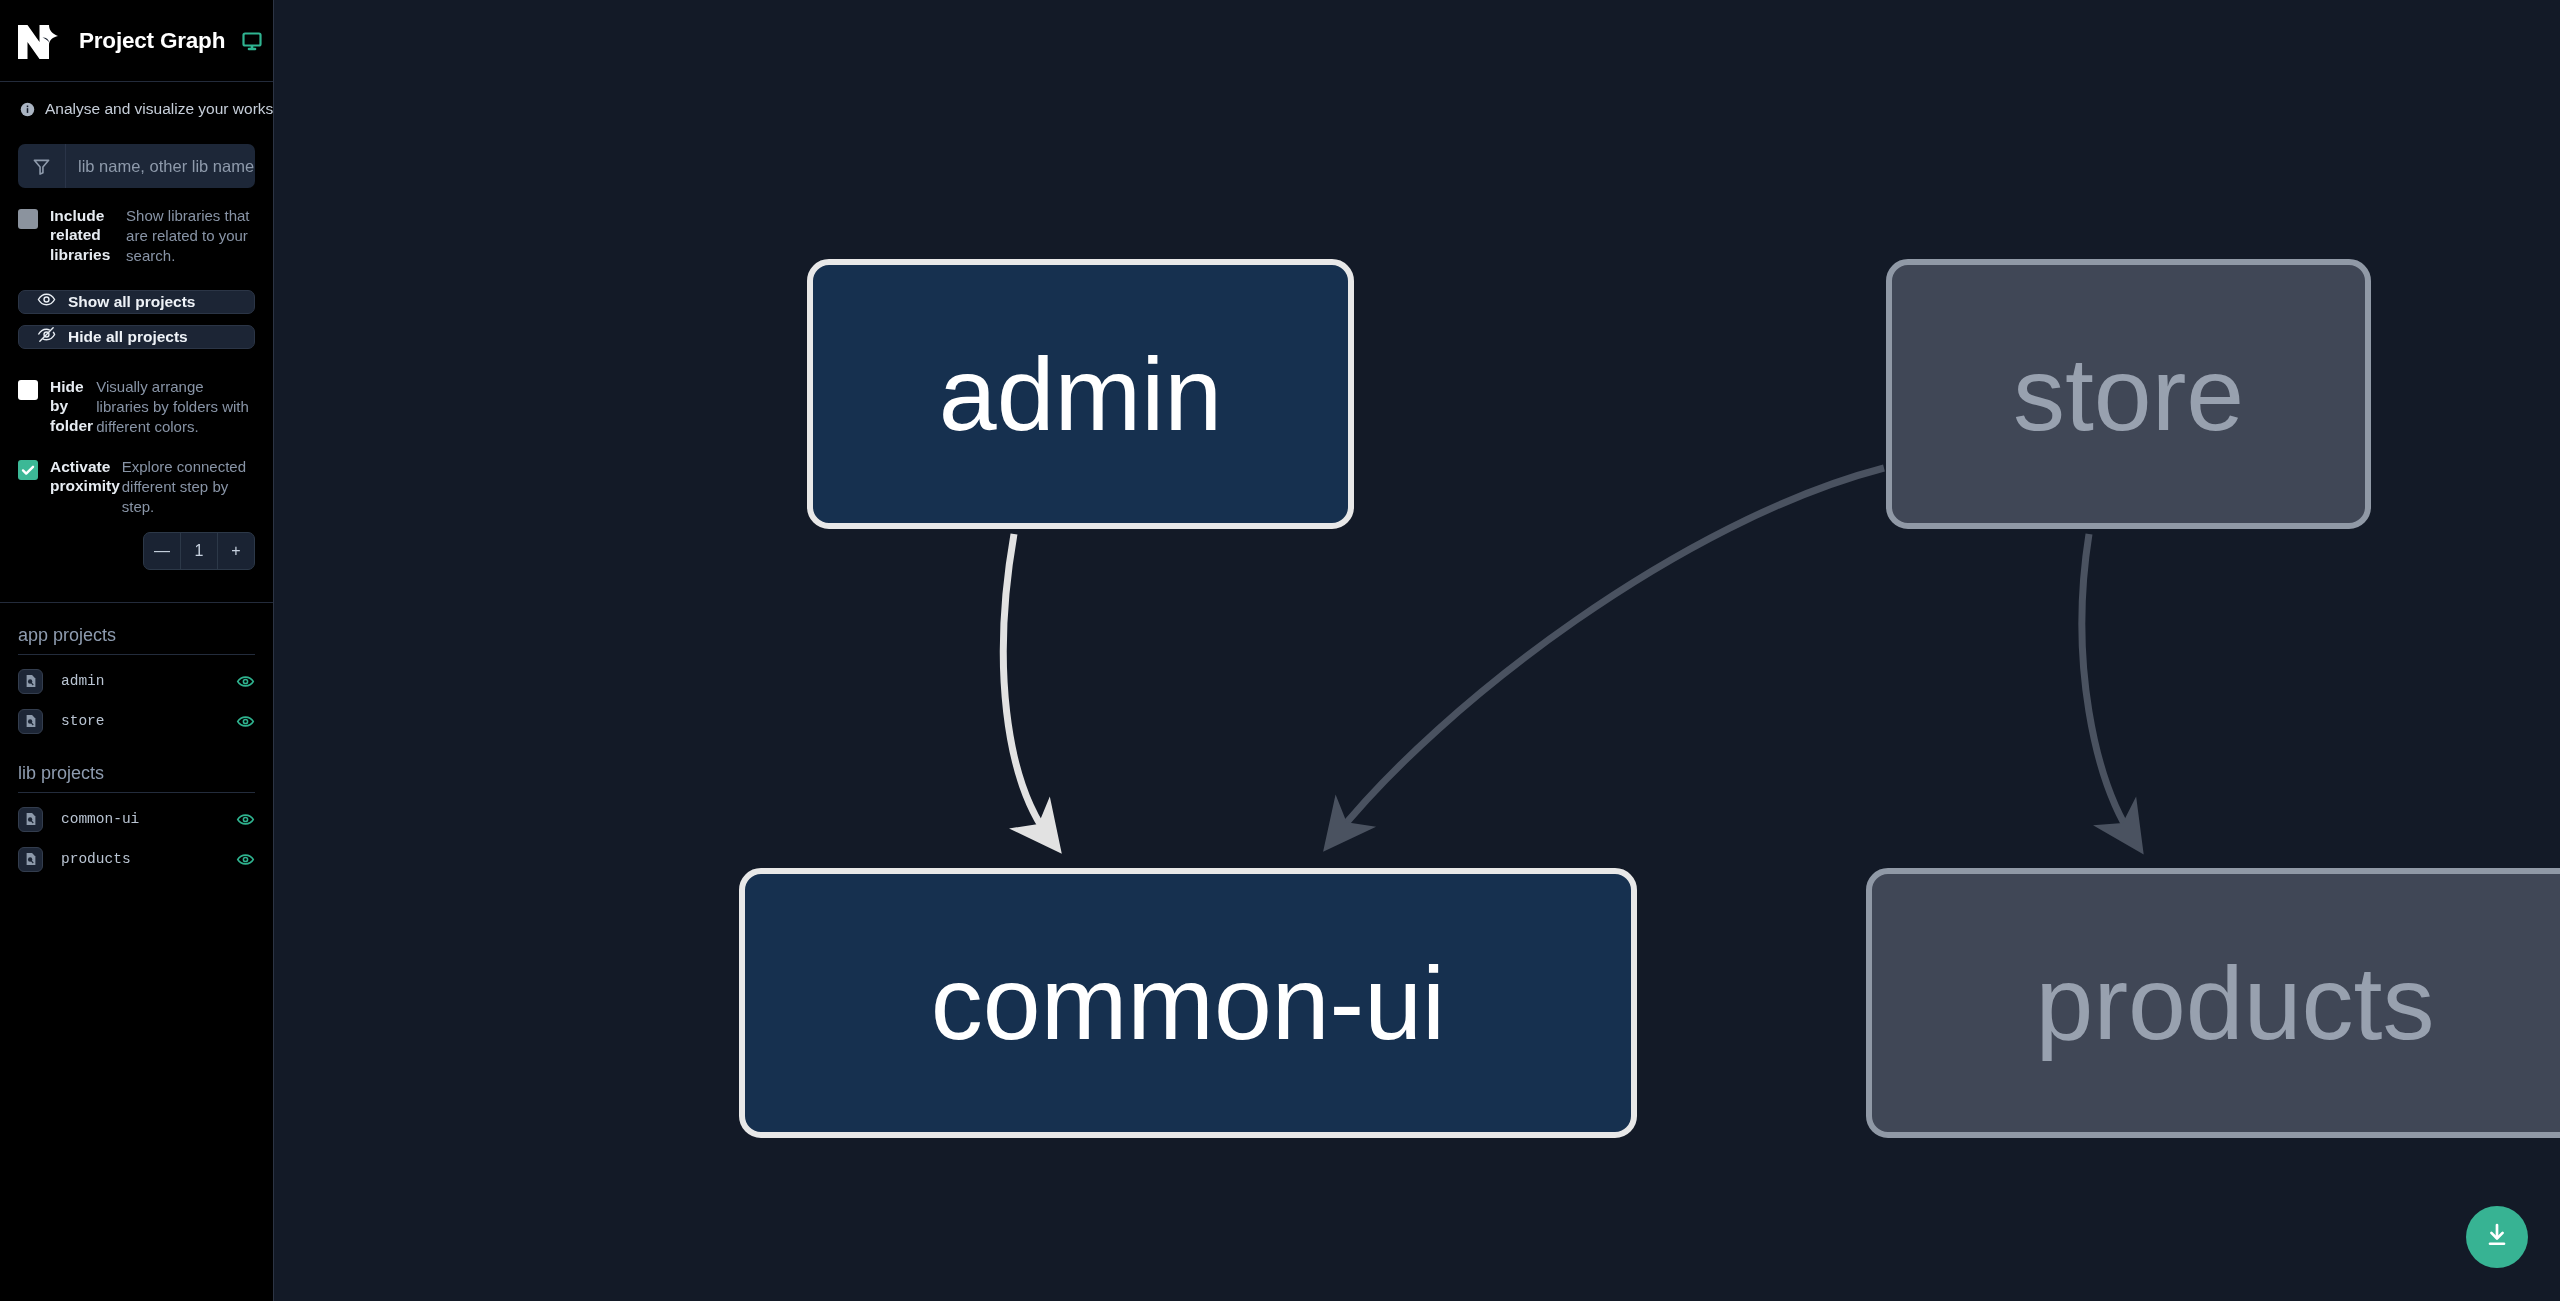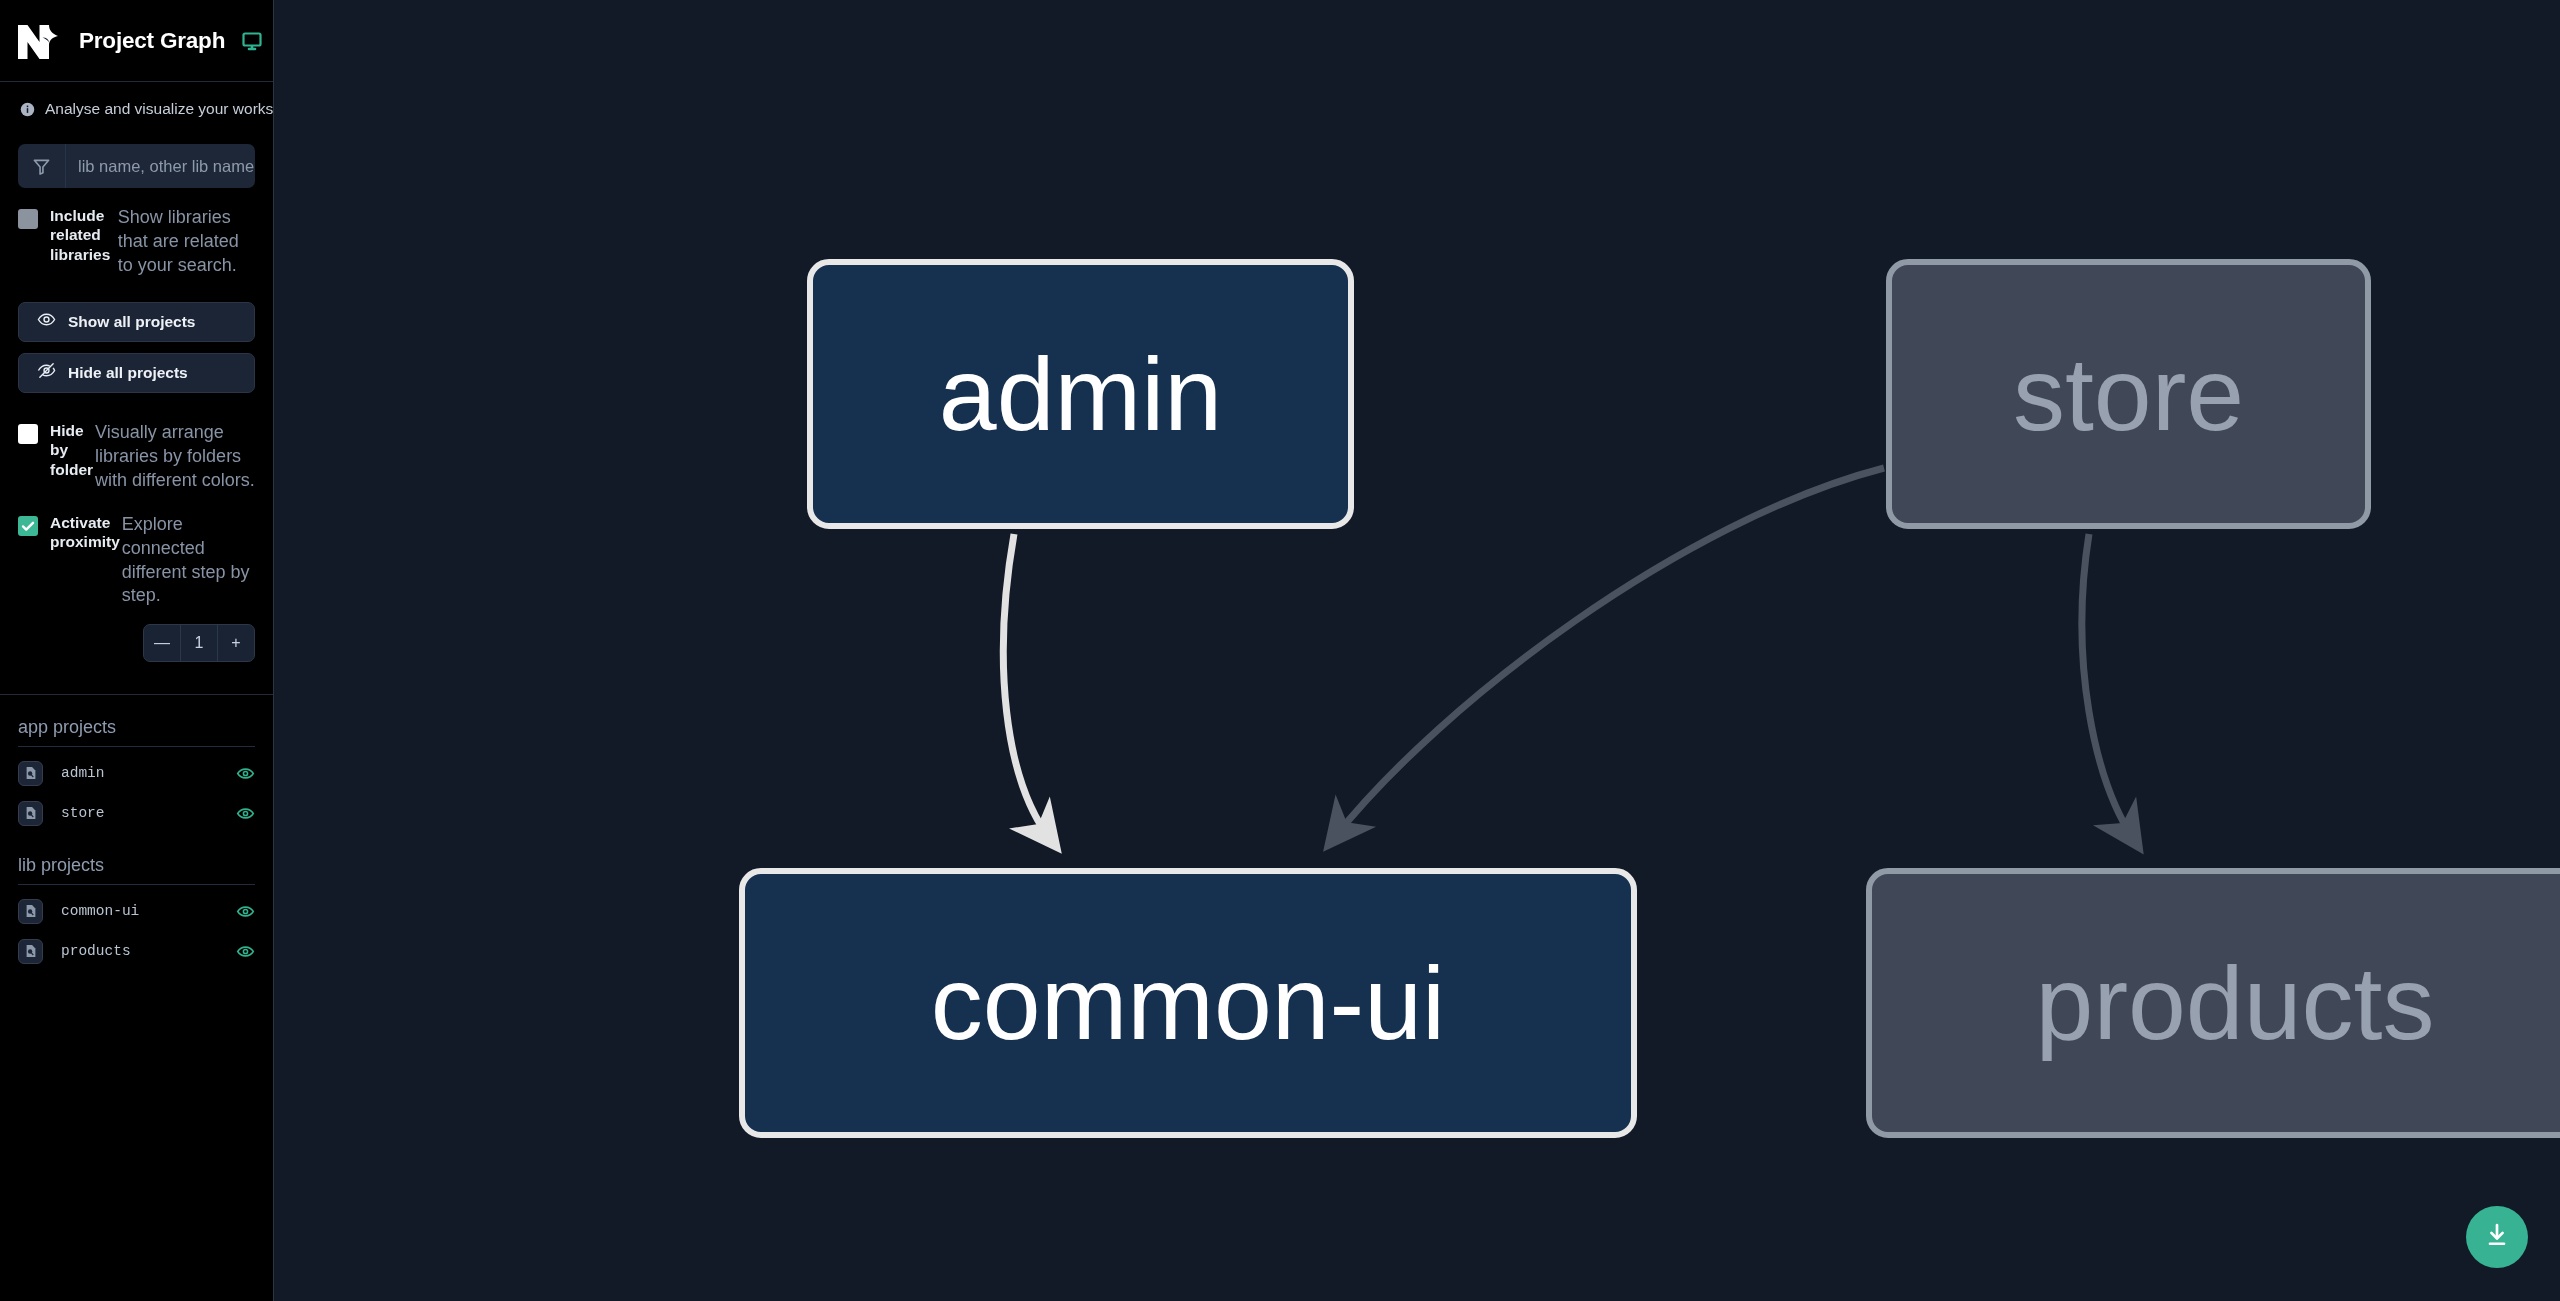--- a/index.html
+++ b/index.html
@@ -74,24 +74,24 @@
     width: 20px; height: 20px; border-radius: 3px;
     flex: 0 0 20px; margin-top: 3px;
     position: relative;
   }
   .cb.gray { background: #8b939e; }
   .cb.empty { background: #ffffff; }
   .cb.green { background: #3cb896; }
   .cb.green svg { position: absolute; top: 2px; left: 2px; }
   .opt-texts { display: flex; gap: 2px; }
   .opt-title { color: #e7ecf2; font-size: 15.5px; font-weight: bold; line-height: 1.25; }
-  .opt-desc { color: #8894a6; font-size: 18px; line-height: 1.33; max-width: 200px; }
+  .opt-desc { color: #8894a6; font-size: 15px; line-height: 1.33; max-width: 200px; }
 
   .btn {
-    margin: 0 18px; height: 40px;
+    margin: 0 18px; height: 24px;
     background: #1b2troupe; 
     border-radius: 7px;
     display: flex; align-items: center; gap: 12px;
     padding-left: 18px;
     border: 1px solid #2b3546;
     color: #eef2f7; font-size: 15.5px; font-weight: bold;
     cursor: pointer;
   }
   .btn { background: #1c2535; }
   .btn + .btn { margin-top: 11px; }

